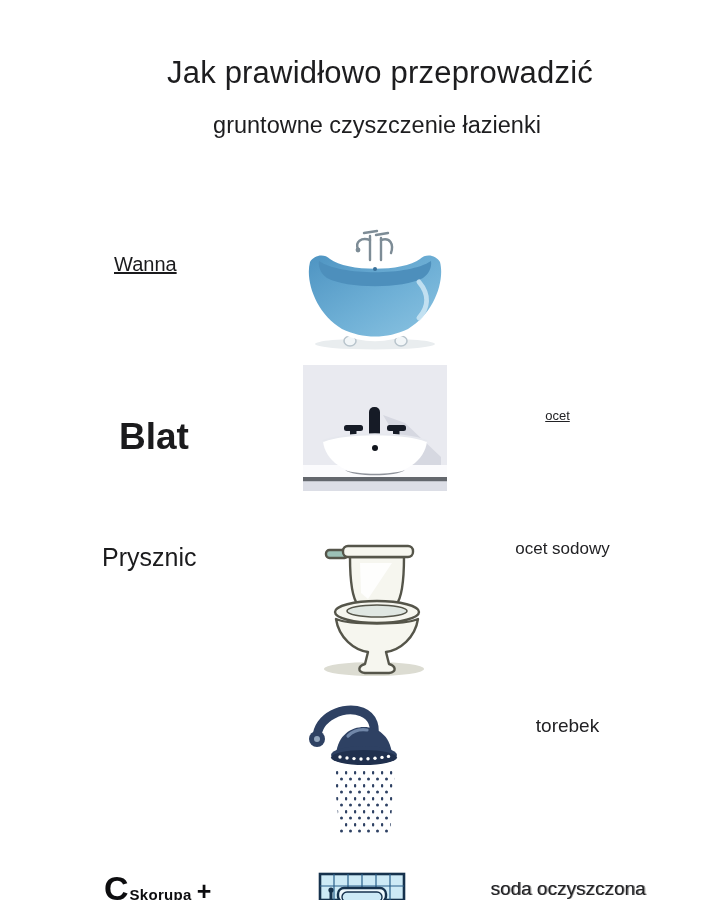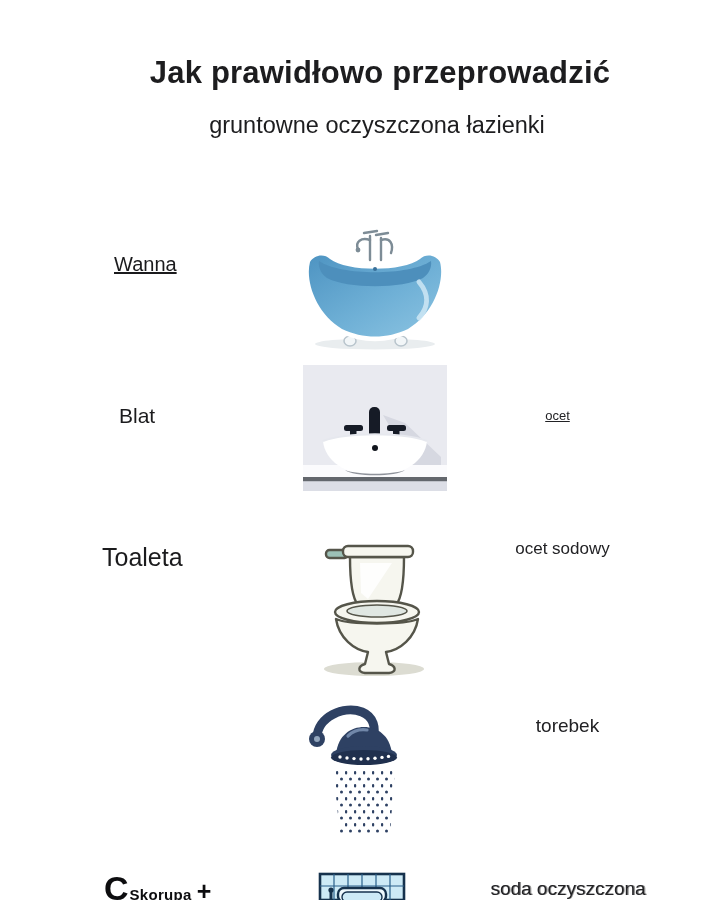--- a/index.html
+++ b/index.html
@@ -4,34 +4,34 @@
 <style>
   html,body{margin:0;padding:0;background:#fff;}
   .poster{
     position:relative;width:720px;height:900px;margin:0 auto;
     background:#ffffff;overflow:hidden;
     font-family:"Liberation Sans",sans-serif;color:#1c1c1e;
   }
   .abs{position:absolute;}
   .title-line1{
     top:55px;left:40px;width:680px;text-align:center;
-    font-size:31px;font-weight:700;letter-spacing:.2px;color:#1d1d1f;
+    font-size:31px;font-weight:400;letter-spacing:.2px;color:#1d1d1f;
   }
   .title-line2{
     top:112px;left:37px;width:680px;text-align:center;
     font-size:23.5px;font-weight:500;color:#1d1d1f;
   }
   .row-label{font-weight:500;color:#1b1b1d;white-space:nowrap;}
   .remedy{font-weight:500;color:#222225;text-align:center;}
   .illus svg{display:block;width:100%;height:100%;}
   
   .lbl-wanna{left:114px;top:253px;font-size:20px;text-decoration:underline;}
   .img-wanna{left:298px;top:202px;width:154px;height:149px;}
   .rem-wanna{left:478px;top:243px;width:188px;font-size:15.5px;line-height:28px;}
-  .lbl-blat{left:119px;top:404px;font-size:21px;}
+  .lbl-blat{left:119px;top:416px;font-size:37px;font-weight:bold;}
   .img-blat{left:303px;top:365px;width:144px;height:126px;}
   .rem-blat{left:480px;top:401px;width:155px;font-size:13px;line-height:30px;text-decoration:underline;}
   .lbl-toaleta{left:102px;top:543px;font-size:25px;}
   .img-toaleta{left:308px;top:533px;width:138px;height:145px;}
   .rem-toaleta{left:470px;top:536px;width:185px;font-size:17px;line-height:26px;}
   .lbl-prysznic{left:100px;top:715px;font-size:26px;}
   .img-prysznic{left:303px;top:698px;width:115px;height:137px;}
   .rem-prysznic{left:470px;top:713px;width:195px;font-size:16px;line-height:26px;}
   .rem-prysznic .line2{font-size:19px;}
   
@@ -42,21 +42,21 @@
   .img-footer{left:317px;top:862px;width:90px;height:38px;}
   .rem-footer{left:478px;top:878px;width:180px;font-size:19px;
     text-shadow:1.2px 0 0 rgba(20,20,20,.45);}
 </style>
 </head>
 <body>
 
 <div class="poster">
 
   <div class="abs title-line1">Jak prawidłowo przeprowadzić</div>
-  <div class="abs title-line2">gruntowne oczyszczona łazienki</div>
+  <div class="abs title-line2">gruntowne czyszczenie łazienki</div>
 
   <div class="abs row-label lbl-wanna">Wanna</div>
   <div class="abs illus img-wanna">
     <svg viewBox="0 0 154 149" xmlns="http://www.w3.org/2000/svg">
       <defs>
         <linearGradient id="tubg" x1="0" y1="0" x2="1" y2="1">
           <stop offset="0" stop-color="#4e94c2"></stop>
           <stop offset="0.55" stop-color="#6fb0d6"></stop>
           <stop offset="1" stop-color="#8cc4e2"></stop>
         </linearGradient>
@@ -99,21 +99,21 @@
       <path d="M20,76 C45,67 99,67 124,76 C122,96 102,110 72,110 C42,110 22,96 20,76 Z" fill="#ffffff"></path>
       <path d="M20,76 C45,67 99,67 124,76" fill="none" stroke="#e6e8ee" stroke-width="2"></path>
       <path d="M42,105 C55,110 89,110 102,105 C94,112 50,112 42,105 Z" fill="#8f939b"></path>
       <circle cx="72" cy="83" r="3" fill="#11151d"></circle>
     </svg>
   </div>
   <div class="abs remedy rem-blat">
     <div>ocet</div>
   </div>
 
-  <div class="abs row-label lbl-toaleta">Toaleta</div>
+  <div class="abs row-label lbl-toaleta">Prysznic</div>
   <div class="abs illus img-toaleta">
     <svg viewBox="0 0 138 145" xmlns="http://www.w3.org/2000/svg">
       <ellipse cx="66" cy="136" rx="50" ry="7" fill="#dcdcd2"></ellipse>
       <g stroke="#55554a" stroke-width="2.4" fill="#f6f6ef" stroke-linejoin="round">
         <rect x="18" y="17" width="22" height="8" rx="3.5" fill="#9cc0b6"></rect>
         <path d="M42,24 L96,24 C96,49 93,66 88,72 L50,72 C45,66 42,49 42,24 Z"></path>
         <rect x="35" y="13" width="70" height="11" rx="5"></rect>
         <path d="M52,30 L84,30 L60,66 L53,60 Z" fill="#ffffff" stroke="none" opacity="0.85"></path>
         <ellipse cx="69" cy="79" rx="42" ry="11"></ellipse>
         <ellipse cx="69" cy="78" rx="30" ry="6" fill="#e0e7e2" stroke-width="1.6"></ellipse>

